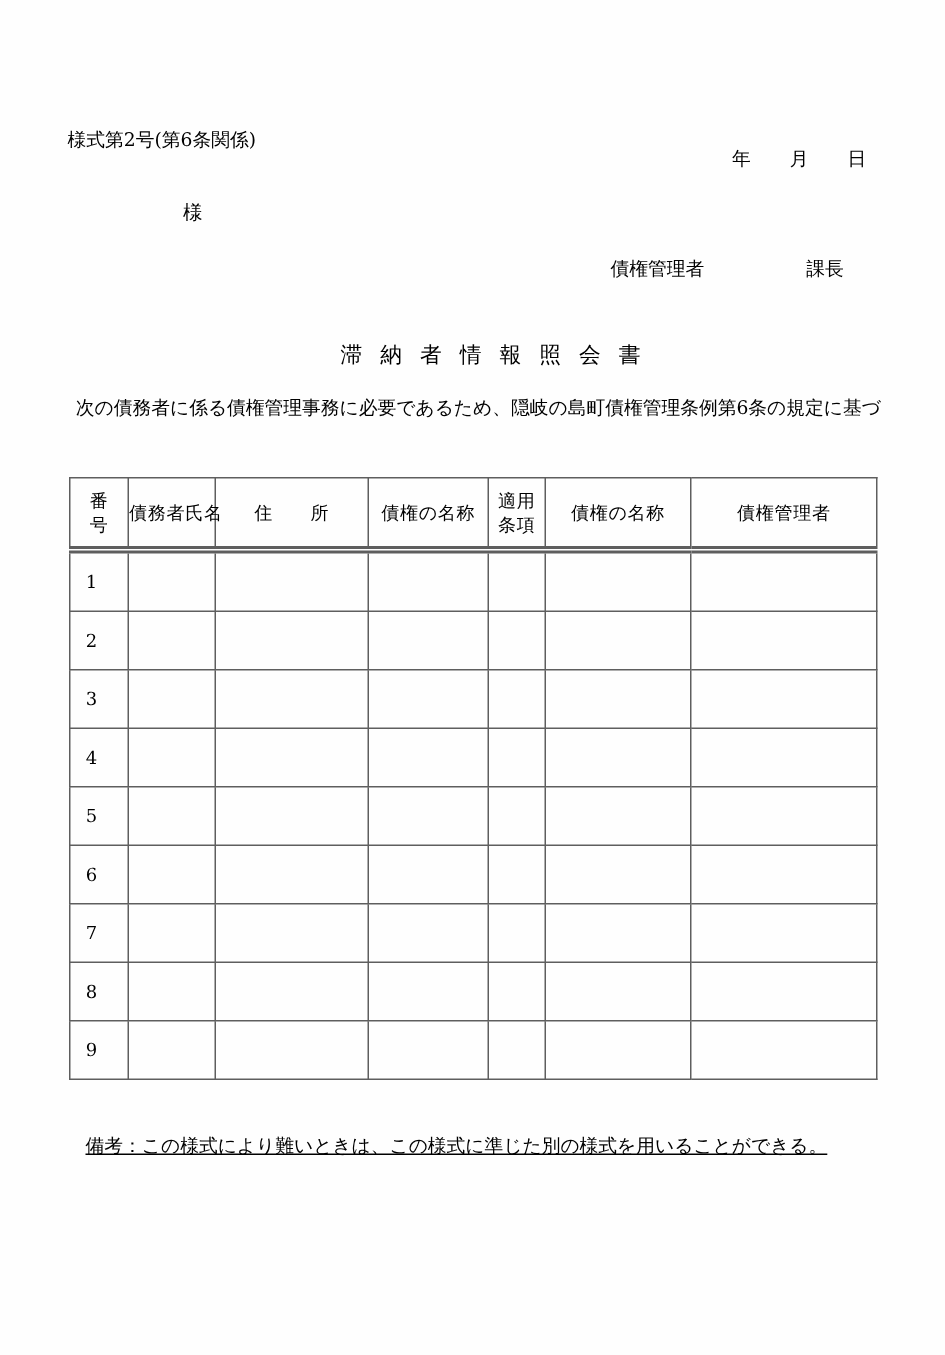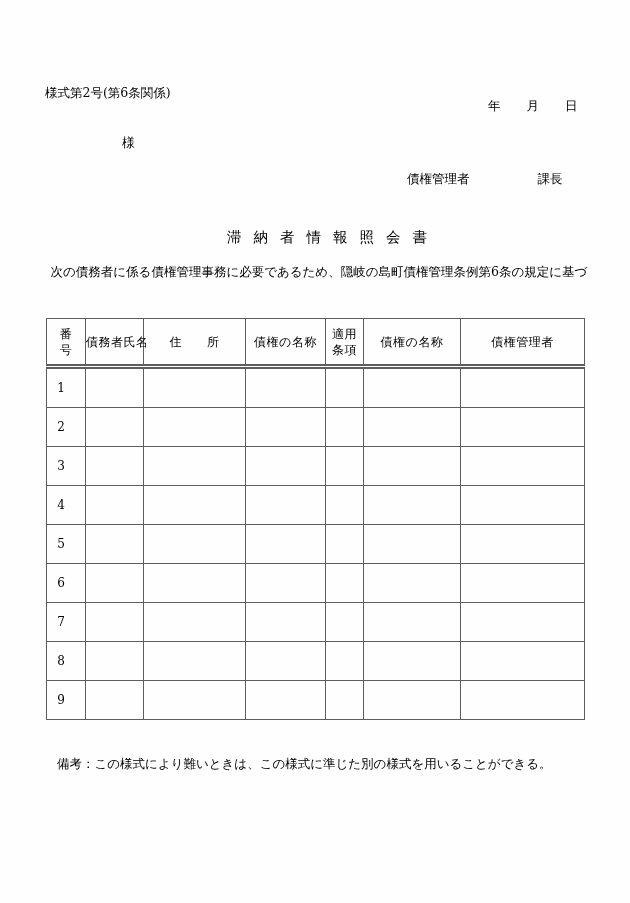--- a/index.html
+++ b/index.html
@@ -74,20 +74,21 @@
   .form-table td.num {
     text-align: center;
     font-size: 12px;
     padding-right: 10px;
     vertical-align: middle;
   }
   .note {
     left: 57px; top: 756px;
     font-size: 12.5px; line-height: 16px;
     white-space: pre;
+    text-decoration: underline;
   }
 </style>
 </head>
 <body>
 
 <div class="page">
 
   <div class="abs form-number">様式第2号(第6条関係)</div>
 
   <div class="abs date-line">

